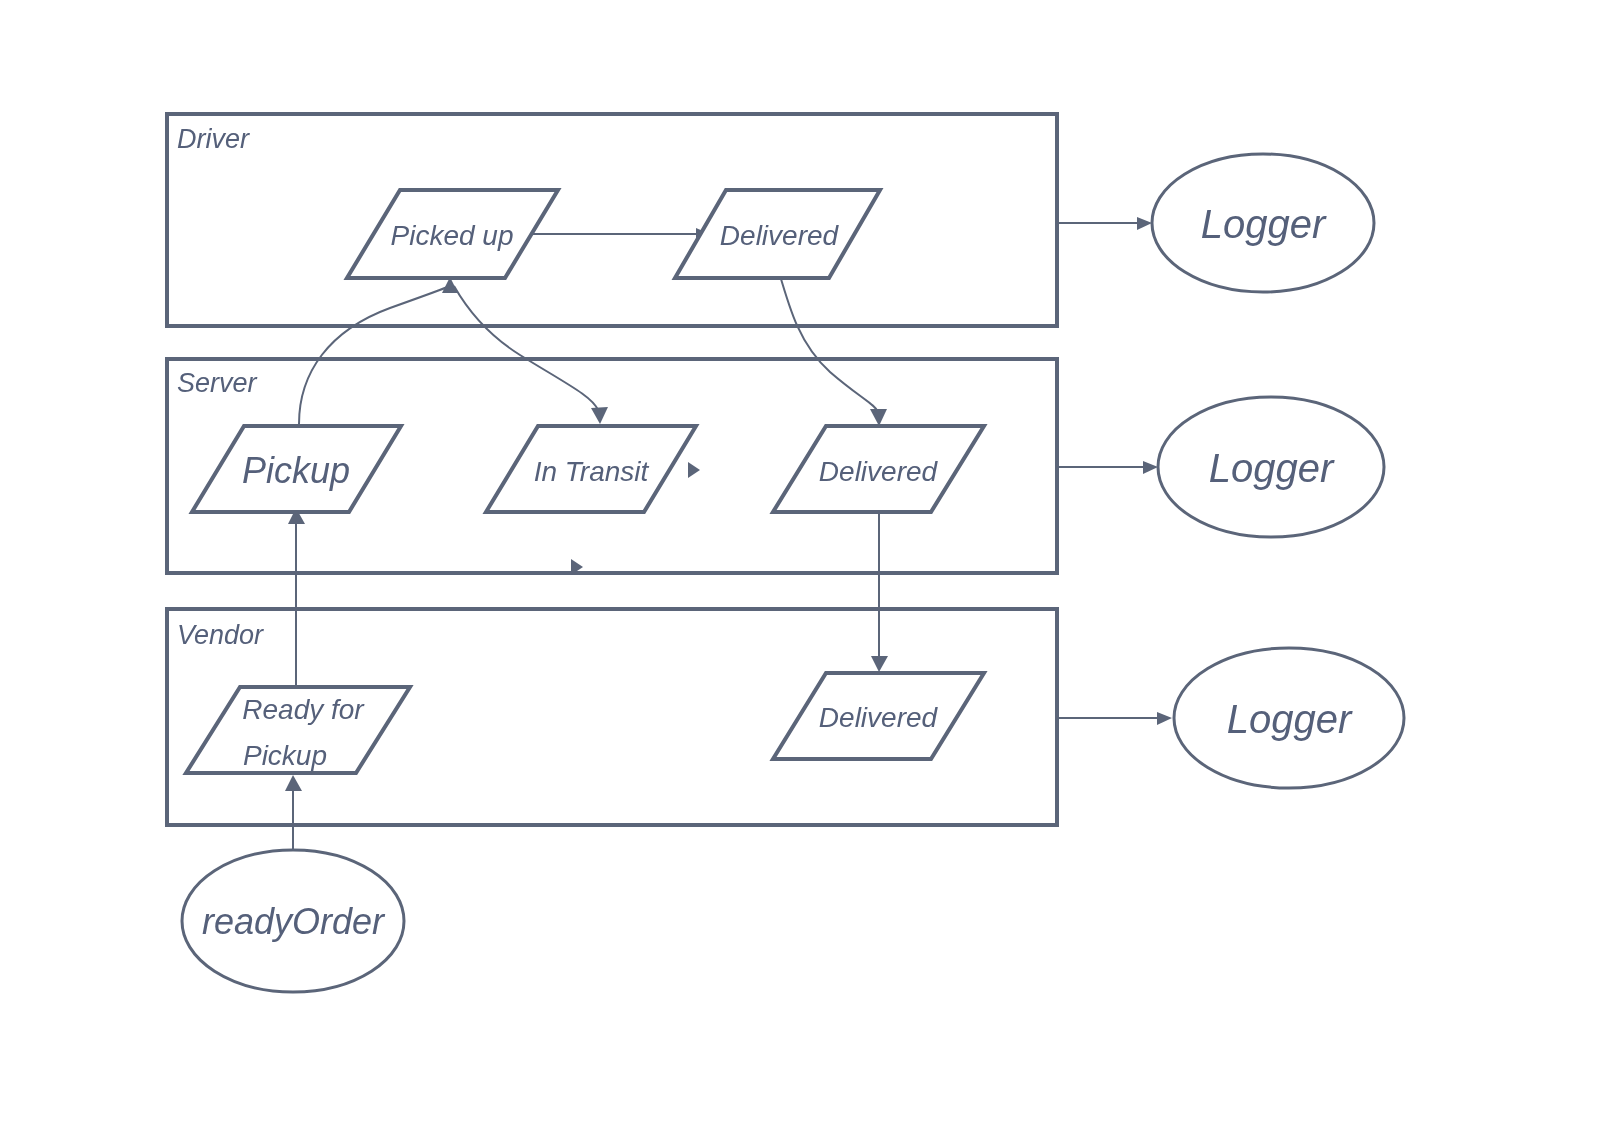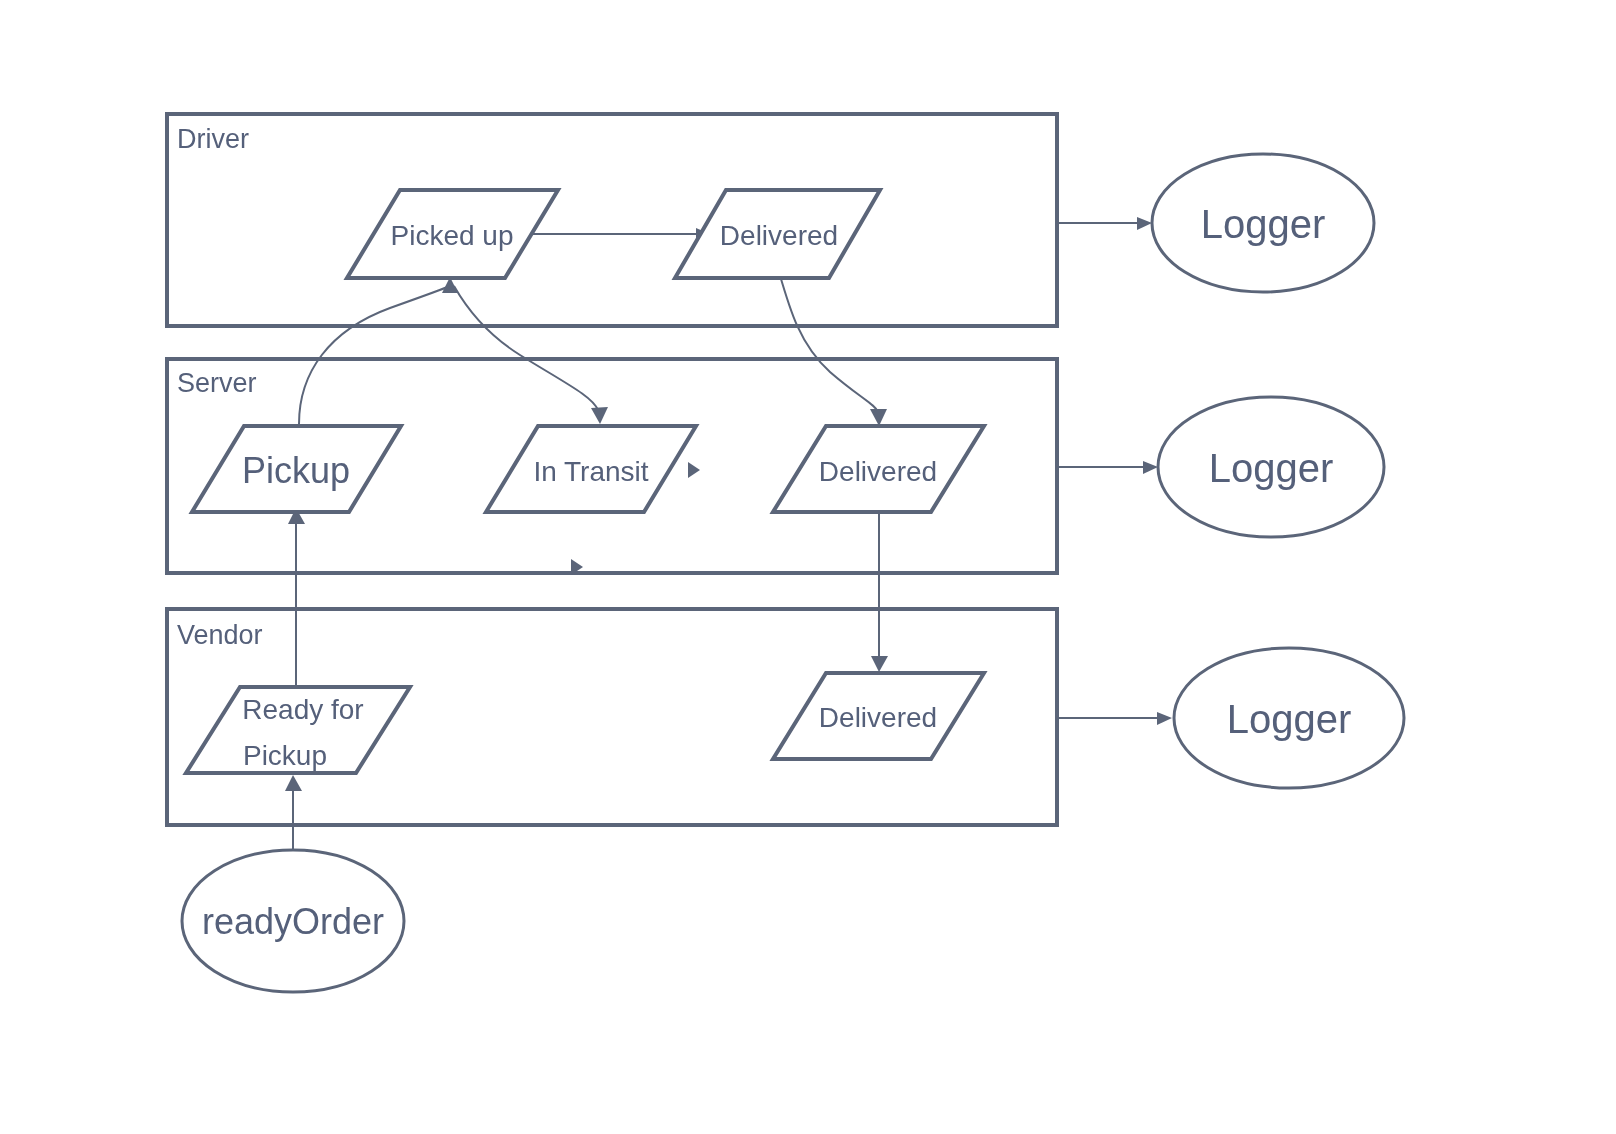--- a/index.html
+++ b/index.html
@@ -10,20 +10,21 @@
   body {
     width: 1616px;
     height: 1134px;
     font-family: "Liberation Sans", sans-serif;
     overflow: hidden;
   }
   #diagram-root {
     position: relative;
     width: 1616px;
     height: 1134px;
+    font-style: italic;
   }
   svg#diagram-svg {
     position: absolute;
     left: 0;
     top: 0;
     width: 1616px;
     height: 1134px;
   }
   .lane-rect {
     fill: #ffffff;

